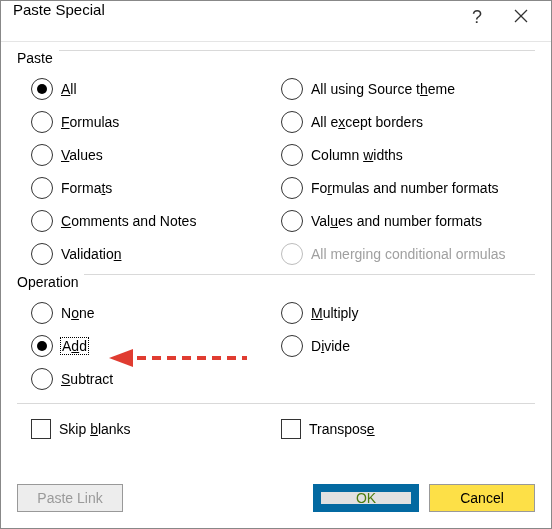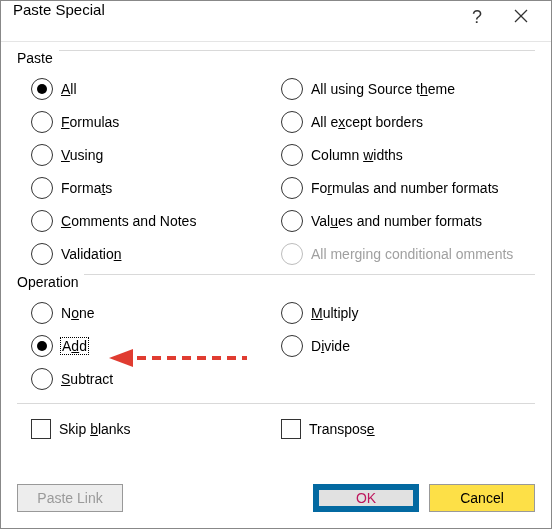--- a/index.html
+++ b/index.html
@@ -156,23 +156,23 @@
     font-size: 14px;
     cursor: pointer;
     box-sizing: border-box;
   }
   .btn.disabled {
     color: #9a9a9a;
     background: #ededed;
     cursor: default;
   }
   .btn.default {
-    border: 6px solid #0369a1;
+    border: 8px solid #0369a1;
     background: #e1e1e1;
-    color: #be185d;
+    color: #4d7c0f;
   }
   .footer-spacer { flex: 1; }
   .footer .btn + .btn { margin-left: 10px; }
 
   .arrow-annotation {
     position: absolute;
     left: 108px;
     top: 345px;
     pointer-events: none;
   }
@@ -209,21 +209,21 @@
             <div class="radio">
               <div class="radio-circle checked"></div>
               <span class="radio-label"><span></span><u>A</u><span>ll</span></span>
             </div>
             <div class="radio">
               <div class="radio-circle"></div>
               <span class="radio-label"><span></span><u>F</u><span>ormulas</span></span>
             </div>
             <div class="radio">
               <div class="radio-circle"></div>
-              <span class="radio-label"><span></span><u>V</u><span>using</span></span>
+              <span class="radio-label"><span></span><u>V</u><span>alues</span></span>
             </div>
             <div class="radio">
               <div class="radio-circle"></div>
               <span class="radio-label"><span>Forma</span><u>t</u><span>s</span></span>
             </div>
             <div class="radio">
               <div class="radio-circle"></div>
               <span class="radio-label"><span></span><u>C</u><span>omments and Notes</span></span>
             </div>
             <div class="radio">
@@ -247,21 +247,21 @@
             <div class="radio">
               <div class="radio-circle"></div>
               <span class="radio-label"><span>Fo</span><u>r</u><span>mulas and number formats</span></span>
             </div>
             <div class="radio">
               <div class="radio-circle"></div>
               <span class="radio-label"><span>Val</span><u>u</u><span>es and number formats</span></span>
             </div>
             <div class="radio disabled">
               <div class="radio-circle"></div>
-              <span class="radio-label"><span>All mer</span><u>g</u><span>ing conditional omments</span></span>
+              <span class="radio-label"><span>All mer</span><u>g</u><span>ing conditional ormulas</span></span>
             </div>
           </div>
       </div>
     </div>
 
     <div class="group">
       <div class="group-header">
         <span class="group-label">Operation</span>
         <div class="group-line"></div>
       </div>

